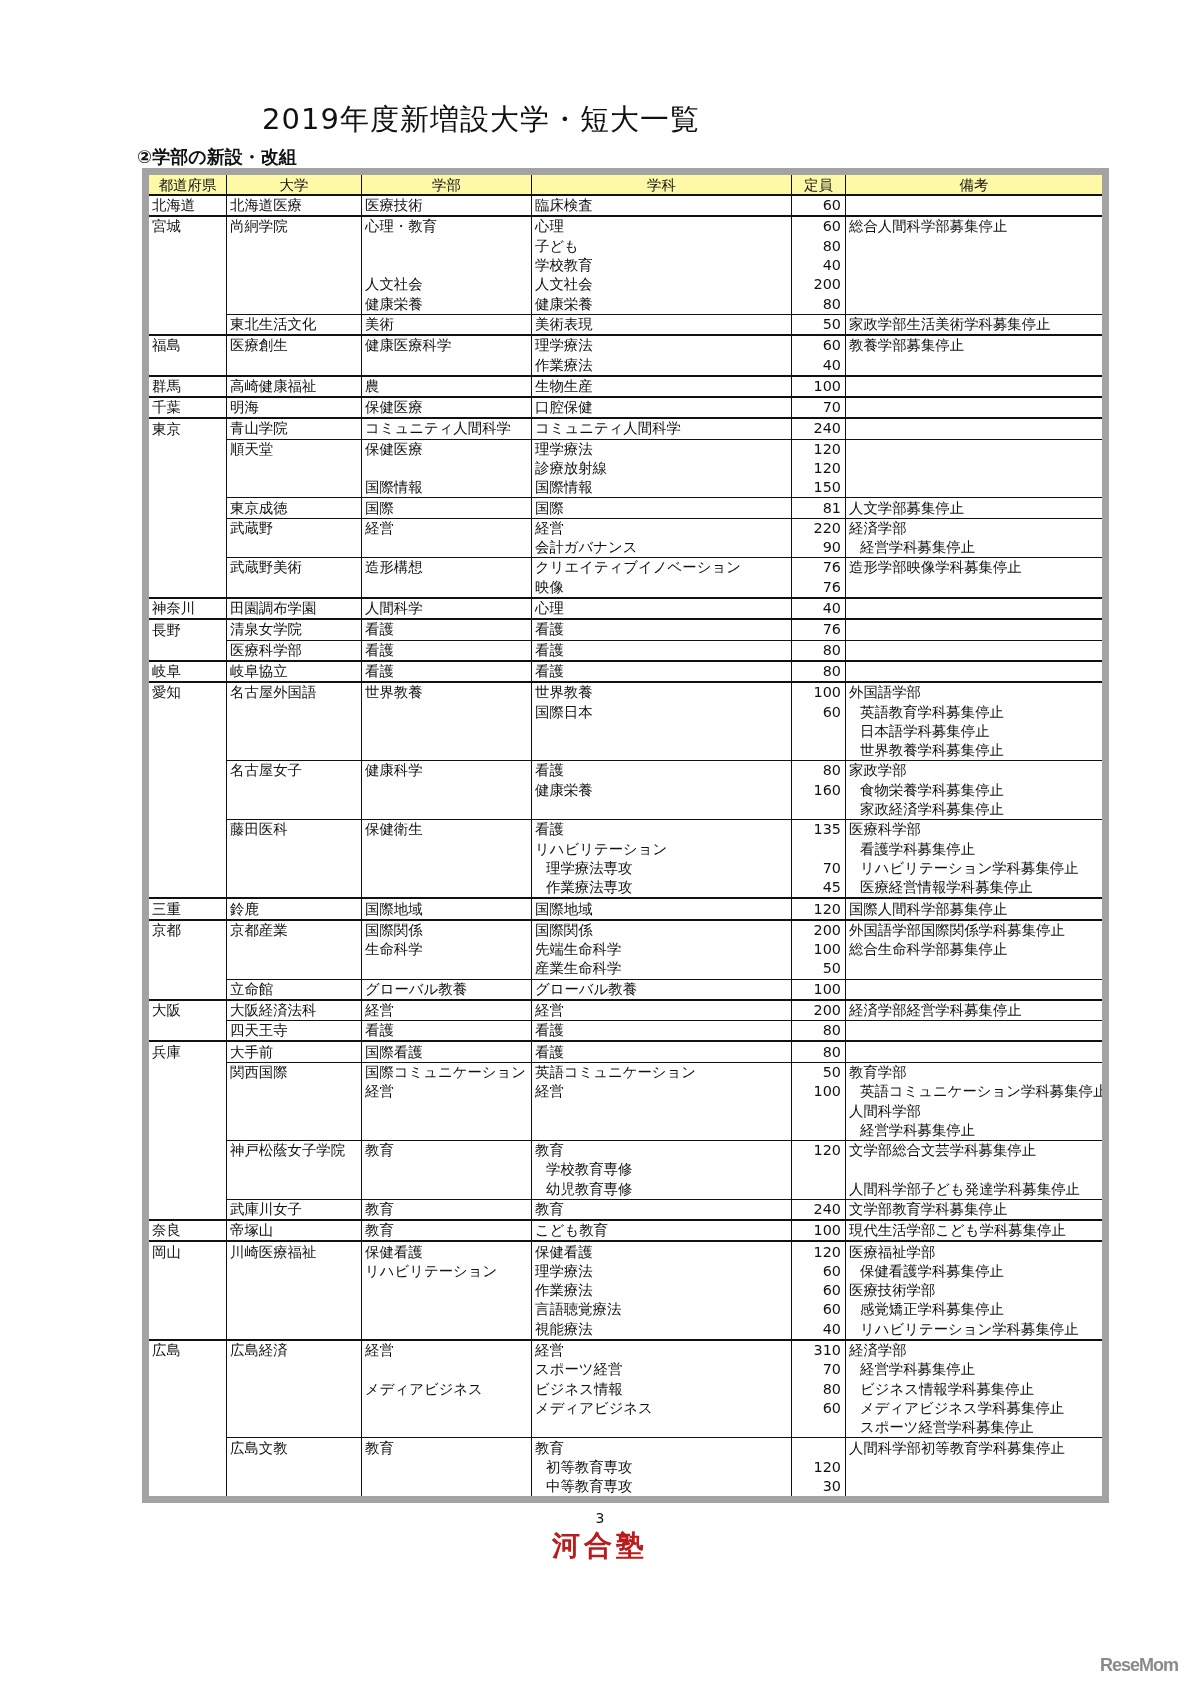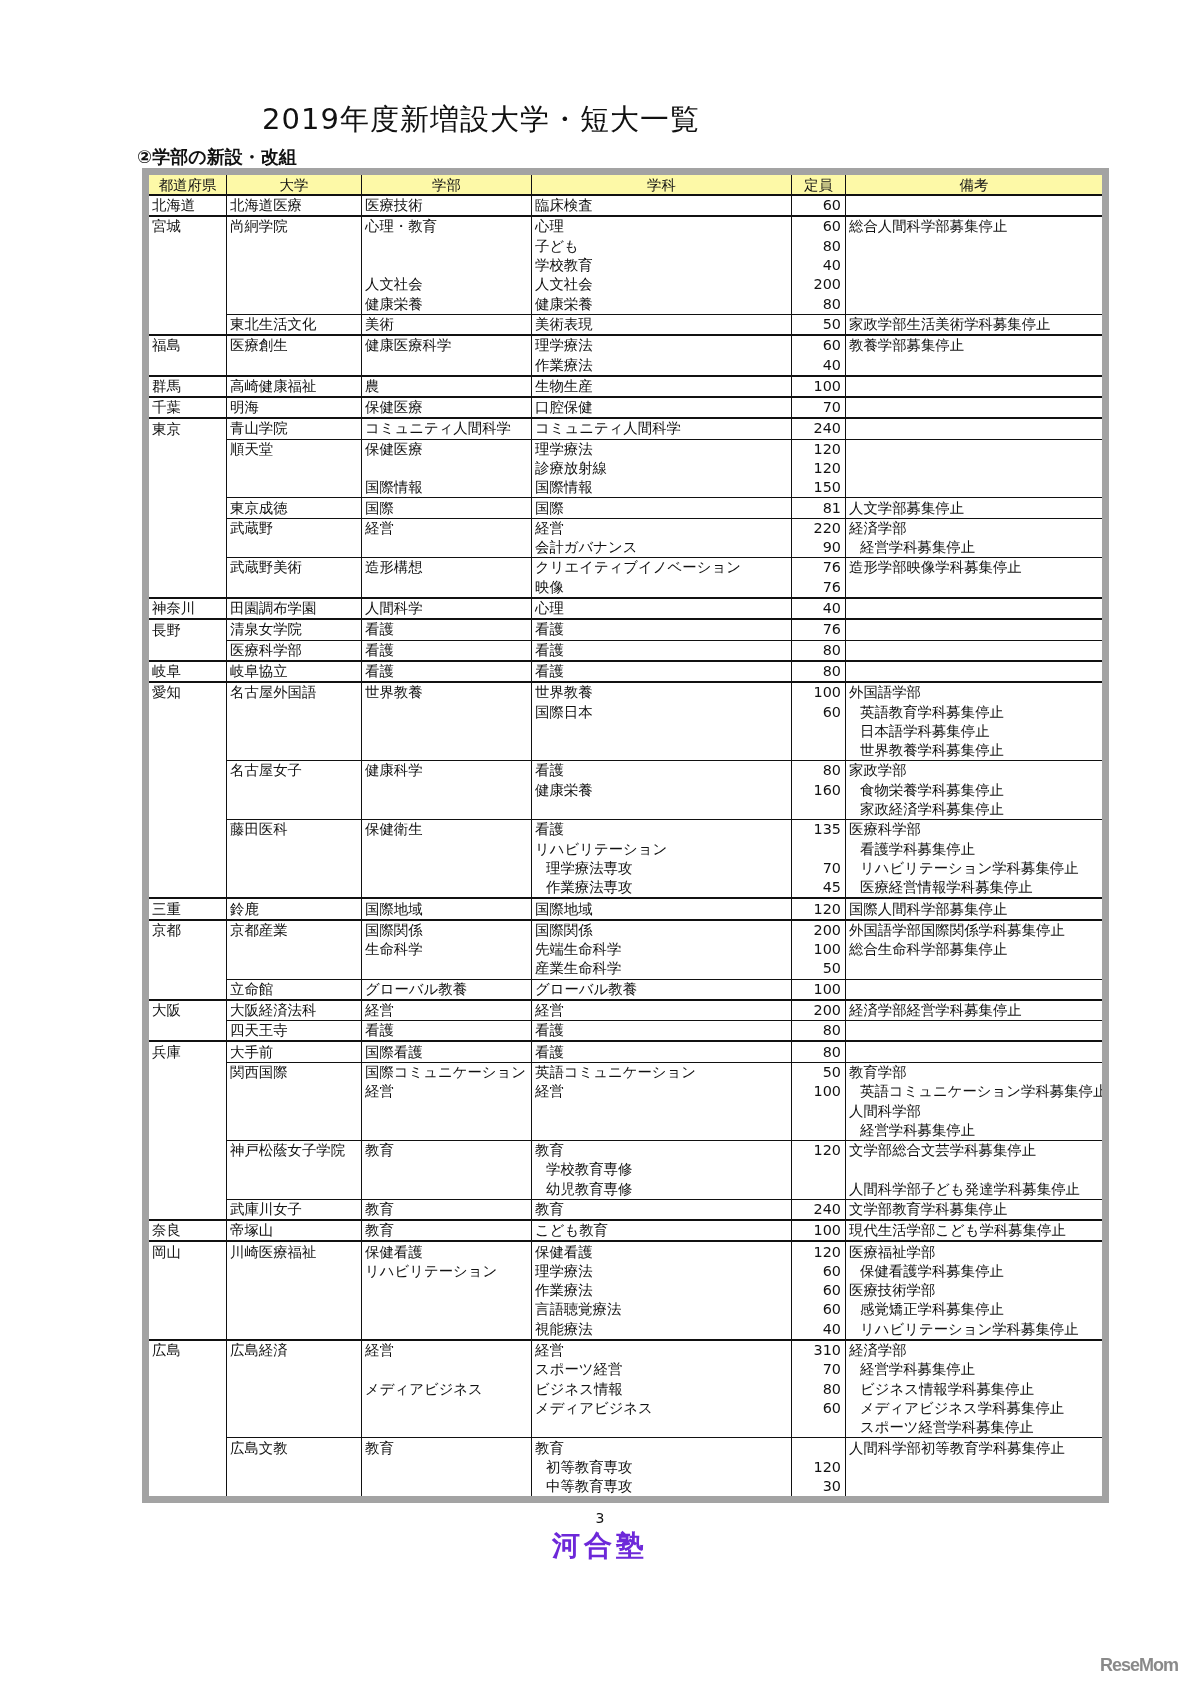--- a/index.html
+++ b/index.html
@@ -21,21 +21,21 @@
        border:1.5px solid #111; text-align:center; line-height:18px; }
   td { height:19.3px; line-height:19px; padding:0 3px; white-space:nowrap; overflow:hidden;
        border-left:1.5px solid #111; border-right:1.5px solid #111; }
   td.num { text-align:right; padding-right:4px; }
   tr.uni td.uc { border-top:1.5px solid #111; }
   tr.pref td { border-top:2px solid #111; }
   .indent { padding-left:14px; }
   .footer-page { position:absolute; top:1510px; left:0; width:1200px; text-align:center;
                  font-size:14px; }
   .footer-logo { position:absolute; top:1527px; left:0; width:1200px; text-align:center;
-                 font-size:28px; font-weight:bold; color:#6d28d9; letter-spacing:4px; }
+                 font-size:28px; font-weight:bold; color:#b91c1c; letter-spacing:4px; }
   .watermark { position:absolute; top:1655px; left:1100px; font-size:18px; font-weight:bold;
                color:#8a8a8a; font-family:"Liberation Sans", sans-serif; letter-spacing:-1px; }
 </style>
 </head>
 <body>
 
 <div class="title">2019年度新増設大学・短大一覧</div>
 <div class="subtitle">②学部の新設・改組</div>
 
 <table class="main">

